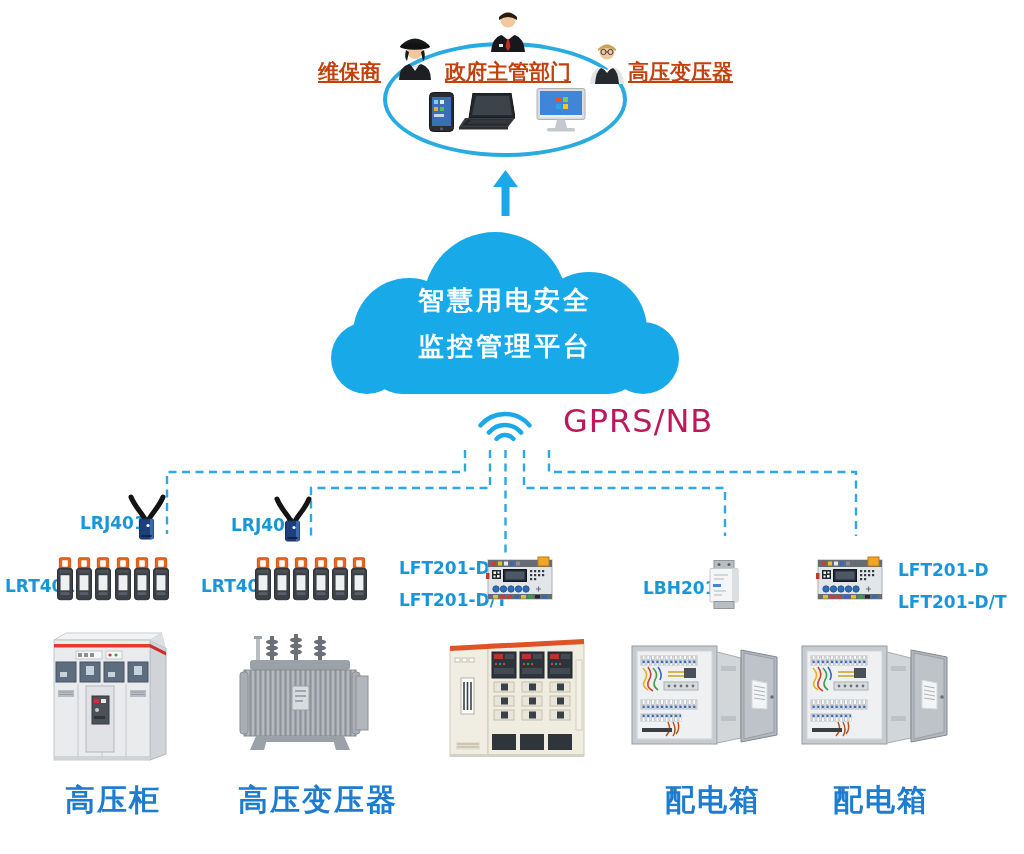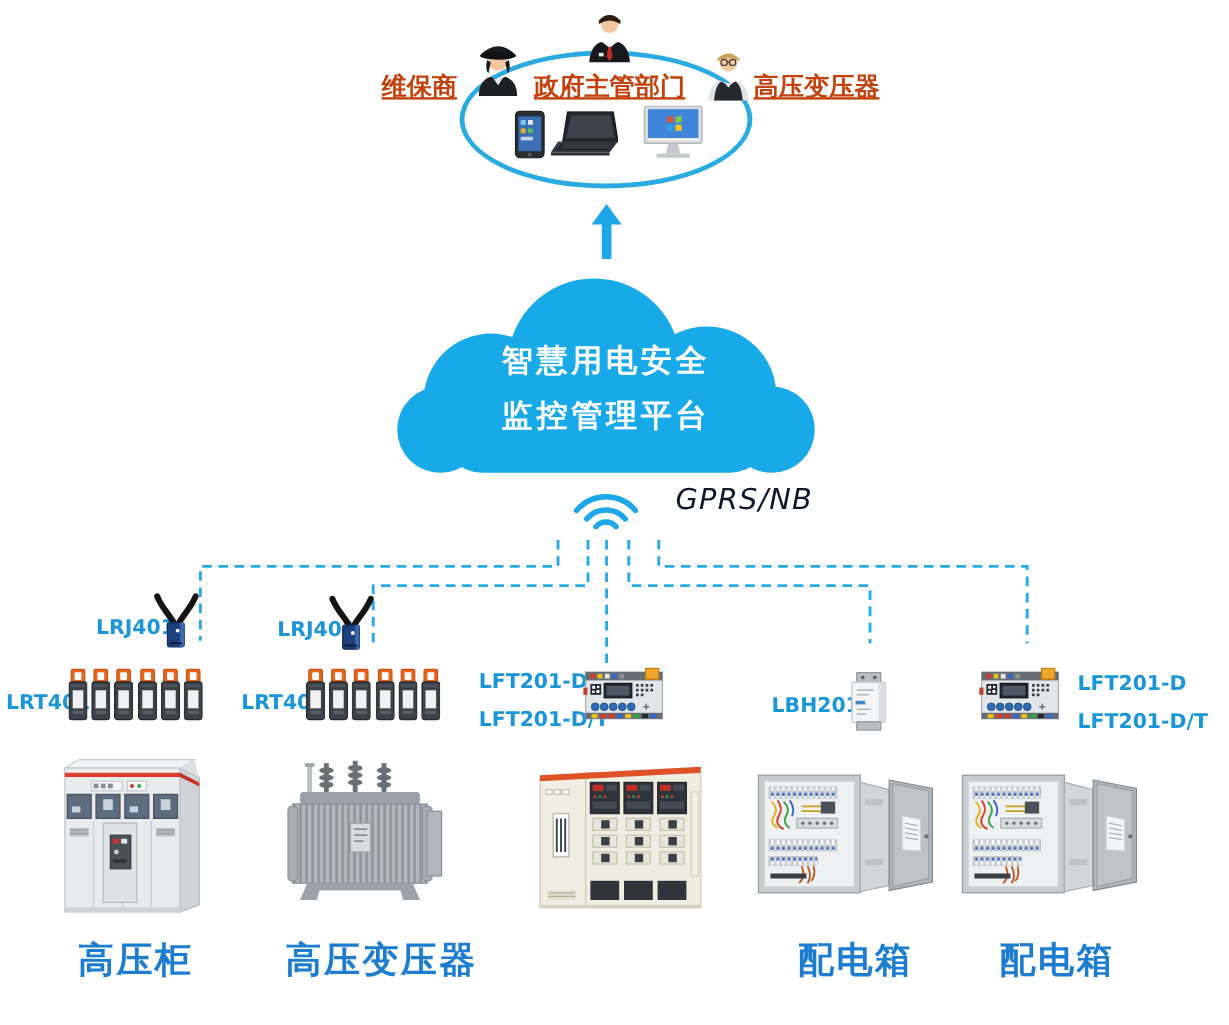--- a/index.html
+++ b/index.html
@@ -5,21 +5,21 @@
   html,body{margin:0;padding:0;background:#fff;}
   .stage{position:relative;width:1024px;height:854px;background:#ffffff;overflow:hidden;
          font-family:"DejaVu Sans","Liberation Sans",sans-serif;}
   .abs{position:absolute;}
   svg{display:block;}
   .ellipse{position:absolute;left:383px;top:42px;width:244px;height:115px;
            border:4px solid #29abe2;border-radius:50%;box-sizing:border-box;}
   .toplabel{position:absolute;color:#c2410c;font-weight:bold;font-size:21px;white-space:nowrap;text-decoration:underline;}
   .cloudtext{position:absolute;left:365px;width:280px;text-align:center;color:#ffffff;
              font-size:26px;font-weight:bold;letter-spacing:3px;white-space:nowrap;}
-  .gprs{position:absolute;left:563px;top:402px;font-size:24px;color:#0f172a;letter-spacing:1px;font-style:italic;}
+  .gprs{position:absolute;left:563px;top:402px;font-size:32px;color:#be185d;letter-spacing:1px;}
   .devlabel{position:absolute;color:#1a96d8;font-weight:bold;font-size:17px;white-space:nowrap;}
   .eqlabel{position:absolute;top:780px;color:#1b7cd0;font-weight:bold;font-size:30px;
            text-align:center;letter-spacing:2px;white-space:nowrap;}
   .sensor-row{position:absolute;top:556px;display:flex;gap:3.2px;}
   .sensor-row svg{width:16px;height:46px;}
 </style>
 </head>
 <body>
 
 <div class="stage">

